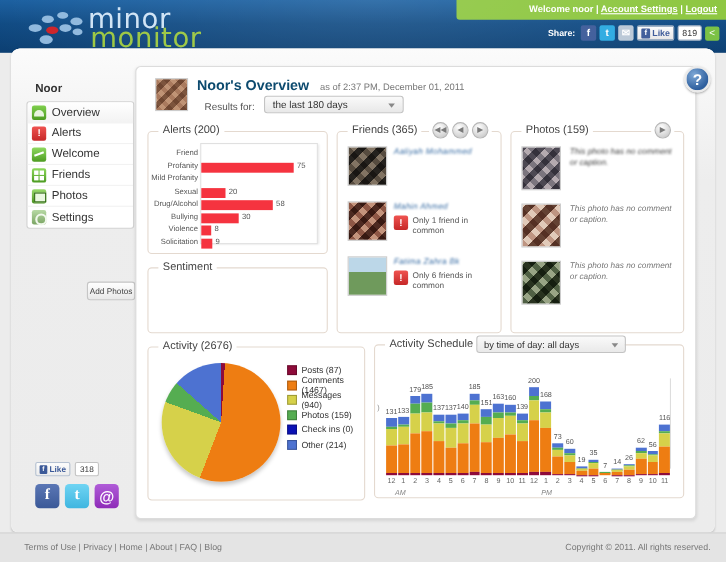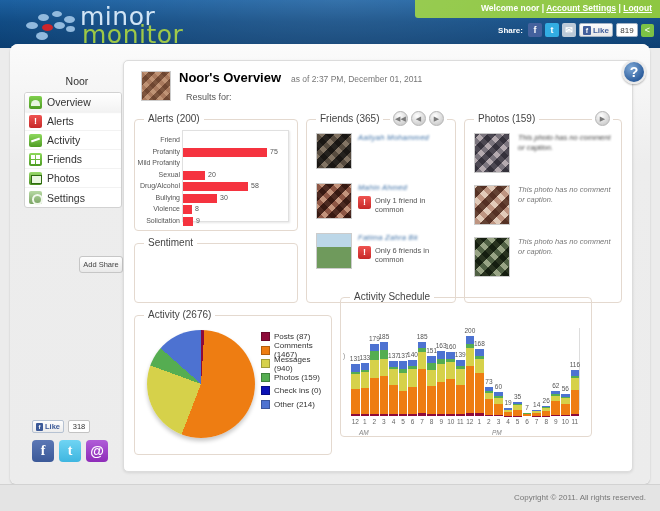--- a/index.html
+++ b/index.html
@@ -82,21 +82,21 @@
     position:absolute; left:0; top:0; right:0; bottom:0;
     background:linear-gradient(180deg,#fbfbfb 0, #ededed 120px, #ececec 100%);
     border-radius:8px;
   }
 
   
   .sidebar{
     position:absolute; left:14px; top:28px; width:98px;
   }
   .sb-title{
-    font-size:10.5px; font-weight:normal; color:#333; padding:3px 0 5px 8px;text-align:center;
+    font-size:10.5px; font-weight:bold; color:#333; padding:3px 0 5px 8px;
   }
   .sb-list{
     background:#fff; border:1px solid #d2d2d2; border-radius:3px; overflow:hidden;
   }
   .sb-item{
     display:flex; align-items:center; gap:5px; height:19px; padding:0 4px;
     font-size:10.5px; color:#333; border-bottom:1px solid #f2f2f2;
     cursor:pointer;
   }
   .sb-item:last-child{ border-bottom:none; }
@@ -176,21 +176,21 @@
   .ov-head{ position:relative; height:52px; }
   .ov-avatar{
     position:absolute; left:17px; top:10px; width:30px; height:30px;
     border:1px solid #ccc;
     background:
       repeating-linear-gradient(45deg,#c9a894 0 4px,#e3cbb8 4px 8px),
       repeating-linear-gradient(-45deg,#8c6a55 0 5px,#d7b9a2 5px 10px);
     background-blend-mode:multiply;
   }
   .ov-title{
-    position:absolute; left:55px; top:9px; font-size:13px; font-weight:bold; color:#000000;
+    position:absolute; left:55px; top:9px; font-size:13px; font-weight:bold; color:#0c4a6e;
   }
   .ov-asof{
     position:absolute; left:167px; top:13px; font-size:8.5px; color:#777;
   }
   .ov-results-lbl{
     position:absolute; left:62px; top:31px; font-size:9px; color:#555;
   }
   .ov-select{
     position:absolute; left:116px; top:26px; width:127px; height:16px;
     background:linear-gradient(#fafafa,#e8e8e8); border:1px solid #c3c3c3; border-radius:3px;
@@ -258,21 +258,21 @@
   #activity-panel{ left:10px; top:254px; width:198px; height:140px; }
   .pie{
     position:absolute; left:12px; top:14px; width:108px; height:108px; border-radius:50%;
     box-shadow:0 3px 4px rgba(0,0,0,.22);
   }
   .legend{ position:absolute; left:126px; top:14px; }
   .lg-row{ display:flex; align-items:center; gap:4px; height:13.5px; font-size:8px; color:#333;}
   .lg-sw{ width:9px;height:9px; flex:0 0 9px; border:1px solid rgba(0,0,0,.25); }
 
   
-  #sched-panel{ left:216px; top:236px; width:252px; height:140px; }
+  #sched-panel{ left:216px; top:252px; width:282px; height:140px; }
   .sched-select{
     position:absolute; top:-9px; left:92px; width:136px; height:16px;
     background:linear-gradient(#fafafa,#e9e9e9); border:1px solid #c3c3c3; border-radius:3px;
     font-size:8.5px; color:#333; line-height:15px; padding-left:6px; cursor:pointer;
   }
   .sched-select .caret{
     position:absolute; right:6px; top:6px; width:0;height:0;
     border-left:3px solid transparent; border-right:3px solid transparent; border-top:4px solid #888;
   }
   .chart-area{ position:absolute; left:4px; top:14px; right:4px; bottom:4px; }
@@ -345,38 +345,38 @@
       <div class="sb-item active">
         <span class="sb-ico ic-overview"></span>
         <span>Overview</span>
       </div>
       <div class="sb-item">
         <span class="sb-ico ic-alerts"></span>
         <span>Alerts</span>
       </div>
       <div class="sb-item">
         <span class="sb-ico ic-activity"></span>
-        <span>Activity</span>
+        <span>Welcome</span>
       </div>
       <div class="sb-item">
         <span class="sb-ico ic-friends"></span>
         <span>Friends</span>
       </div>
       <div class="sb-item">
         <span class="sb-ico ic-photos"></span>
         <span>Photos</span>
       </div>
       <div class="sb-item">
         <span class="sb-ico ic-settings"></span>
         <span>Settings</span>
       </div>
     </div>
   </div>
 
-  <div class="addchild">Add Share</div>
+  <div class="addchild">Add Photos</div>
 
   <div class="sb-social">
     <div class="sb-like-row">
       <span class="sb-likebtn">
         <span class="f">f</span>
         <span>Like</span>
       </span>
       <span class="sb-likecount">318</span>
     </div>
     <div class="sb-bigicons">
@@ -387,20 +387,24 @@
   </div>
 
   <div class="main">
     <div class="help">?</div>
 
     <div class="ov-head">
       <div class="ov-avatar"></div>
       <div class="ov-title">Noor's Overview</div>
       <div class="ov-asof">as of 2:37 PM, December 01, 2011</div>
       <div class="ov-results-lbl">Results for:</div>
+      <div class="ov-select">
+        <span>the last 180 days</span>
+        <span class="caret"></span>
+      </div>
     </div>
 
     <div class="fs" id="alerts-panel">
       <div class="fs-legend">Alerts (200)</div>
       <div class="inner-box" style="left:47px; top:10px; right:8px; bottom:8px;">
         <div id="alerts-rows">
               <div class="bar-row" style="top: 4px; left: 0px;">
                 <span class="lbl">Friend</span>
               </div>
               <div class="bar-row" style="top: 15.5px; left: 0px;">
@@ -528,20 +532,24 @@
             </div>
             <div class="lg-row">
               <span class="lg-sw" style="background:#4d72d1"></span>
               <span>Other (214)</span>
             </div>
           </div>
     </div>
 
     <div class="fs" id="sched-panel">
       <div class="fs-legend">Activity Schedule</div>
+      <div class="sched-select">
+        <span>by time of day: all days</span>
+        <span class="caret"></span>
+      </div>
       <div class="chart-area">
         <div class="ytitle">)</div>
         <div class="chart-rt"></div>
         <div class="bars" id="sched-bars">
               <div class="bcol">
                 <span class="btot" style="bottom:54.4px">131</span>
                 <div class="bseg" style="height:8.00px;background:#4d72d1"></div>
                 <div class="bseg" style="height:2.40px;background:#55ad51"></div>
                 <div class="bseg" style="height:15.20px;background:#d6d14a"></div>
                 <div class="bseg" style="height:24.80px;background:#ee7d12"></div>
@@ -759,14 +767,15 @@
         <div class="ampm" style="left:14px;">AM</div>
         <div class="ampm" style="left:147px;">PM</div>
       </div>
     </div>
 
   </div>
 </div>
 </div>
 
 <div class="footer">
+  <div class="left">Terms of Use | Privacy | Home | About | FAQ | Blog</div>
   <div class="right">Copyright © 2011. All rights reserved.</div>
 </div>
 
 </body></html>

